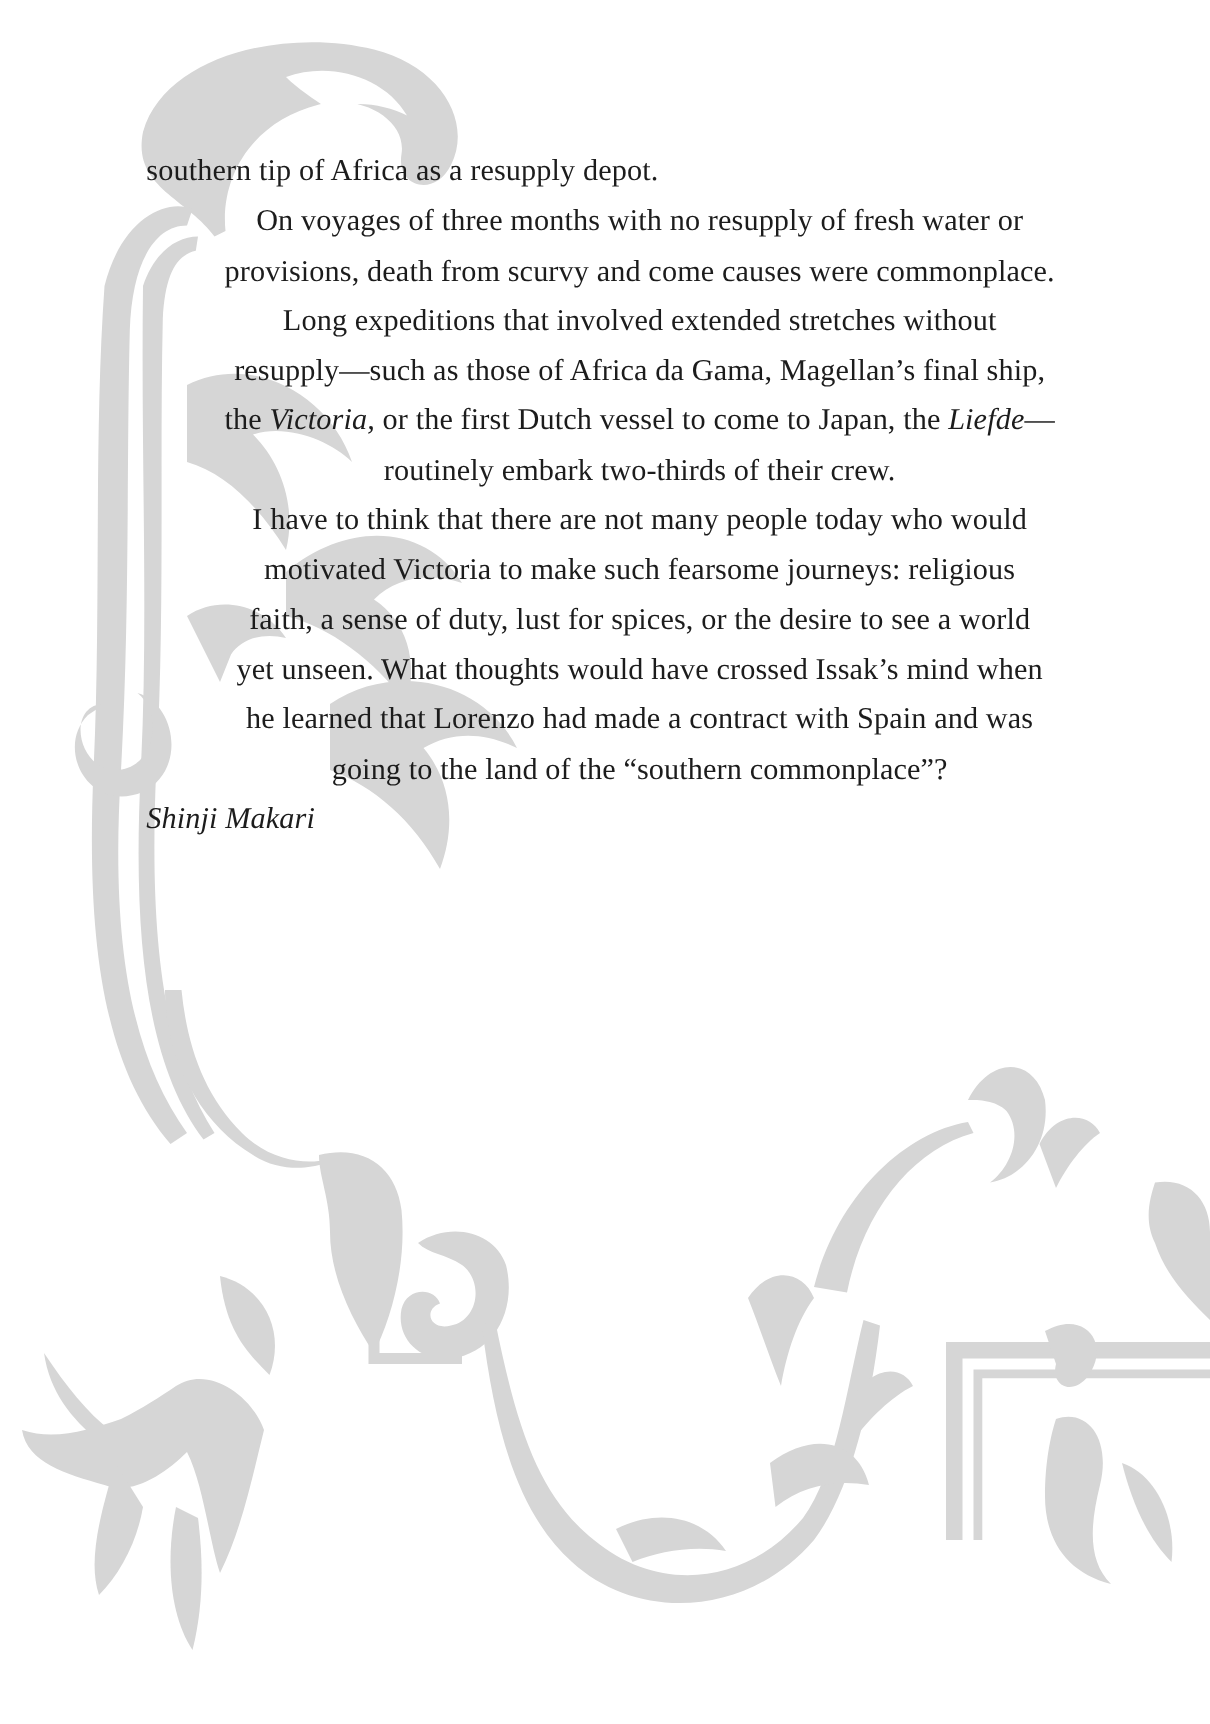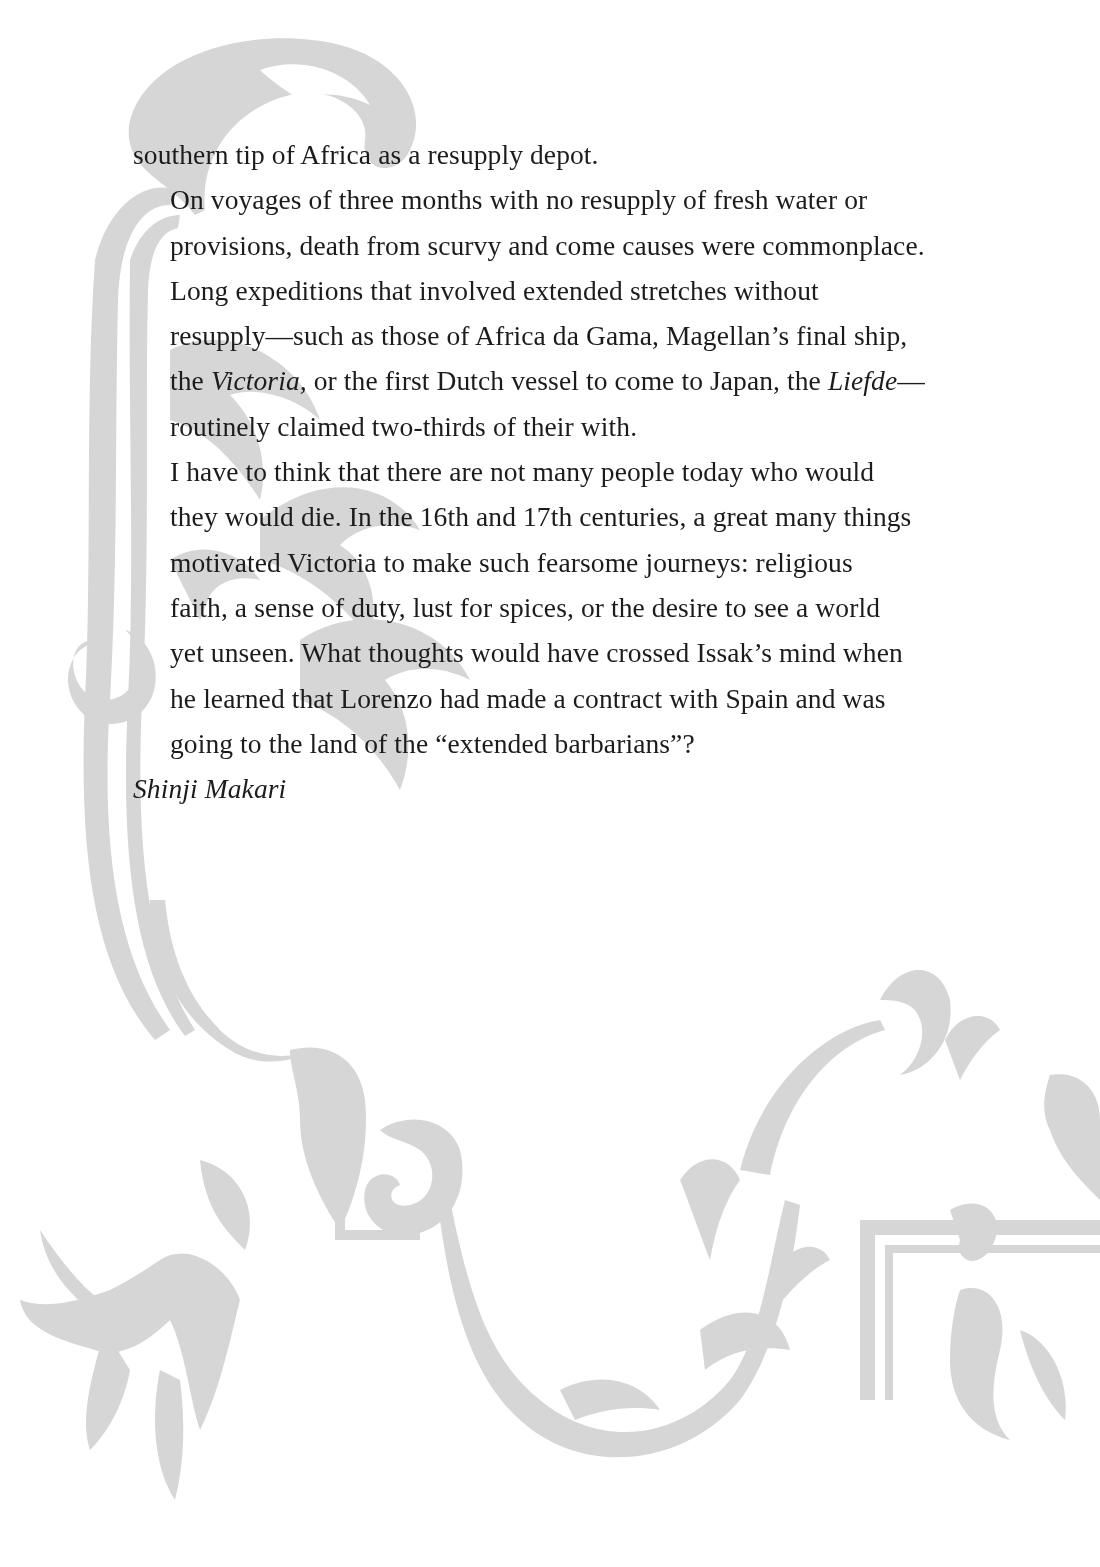--- a/index.html
+++ b/index.html
@@ -5,21 +5,21 @@
   html, body { margin: 0; padding: 0; background: #ffffff; }
   body { width: 1100px; height: 1567px; position: relative; overflow: hidden; }
   .ornament { position: absolute; left: 0; top: 0; width: 1100px; height: 1567px; z-index: 0; }
   .page-text {
     position: absolute; left: 133px; top: 132px; width: 860px; z-index: 1;
     font-family: "Liberation Serif", "DejaVu Serif", serif;
     font-size: 27.5px; line-height: 45.3px; color: #1c1c1c;
     letter-spacing: 0.1px;
   }
   .page-text p { margin: 0; }
-  .page-text p.indent { text-indent: 37px; }
+  .page-text p.indent { text-indent: 37px; text-align: center; }
   .line { display: block; white-space: nowrap; }
   .signature { margin-top: 45px; font-style: italic; }
   em { font-style: italic; font-family: Liberation Serif, serif; }
 </style>
 </head>
 <body>
 
 <svg class="ornament" viewBox="0 0 1100 1567" xmlns="http://www.w3.org/2000/svg">
   <g fill="#d6d6d6" stroke="none">
 
@@ -73,25 +73,24 @@
 <div class="page-text">
   <p>
     <span class="line">southern tip of Africa as a resupply depot.</span>
   </p>
   <p class="indent">
     <span class="line">On voyages of three months with no resupply of fresh water or</span>
     <span class="line">provisions, death from scurvy and come causes were commonplace.</span>
     <span class="line">Long expeditions that involved extended stretches without</span>
     <span class="line">resupply—such as those of Africa da Gama, Magellan’s final ship,</span>
     <span class="line"><span>the </span><em>Victoria,</em><span> or the first Dutch vessel to come to Japan, the </span><em>Liefde</em><span>—</span></span>
-    <span class="line">routinely claimed two-thirds of their with.</span>
+    <span class="line">routinely embark two-thirds of their crew.</span>
   </p>
   <p class="indent">
     <span class="line">I have to think that there are not many people today who would</span>
-    <span class="line">they would die. In the 16th and 17th centuries, a great many things</span>
     <span class="line">motivated Victoria to make such fearsome journeys: religious</span>
     <span class="line">faith, a sense of duty, lust for spices, or the desire to see a world</span>
     <span class="line">yet unseen. What thoughts would have crossed Issak’s mind when</span>
     <span class="line">he learned that Lorenzo had made a contract with Spain and was</span>
-    <span class="line">going to the land of the “extended barbarians”?</span>
+    <span class="line">going to the land of the “southern commonplace”?</span>
   </p>
   <p class="signature">Shinji Makari</p>
 </div>
 
 </body></html>

